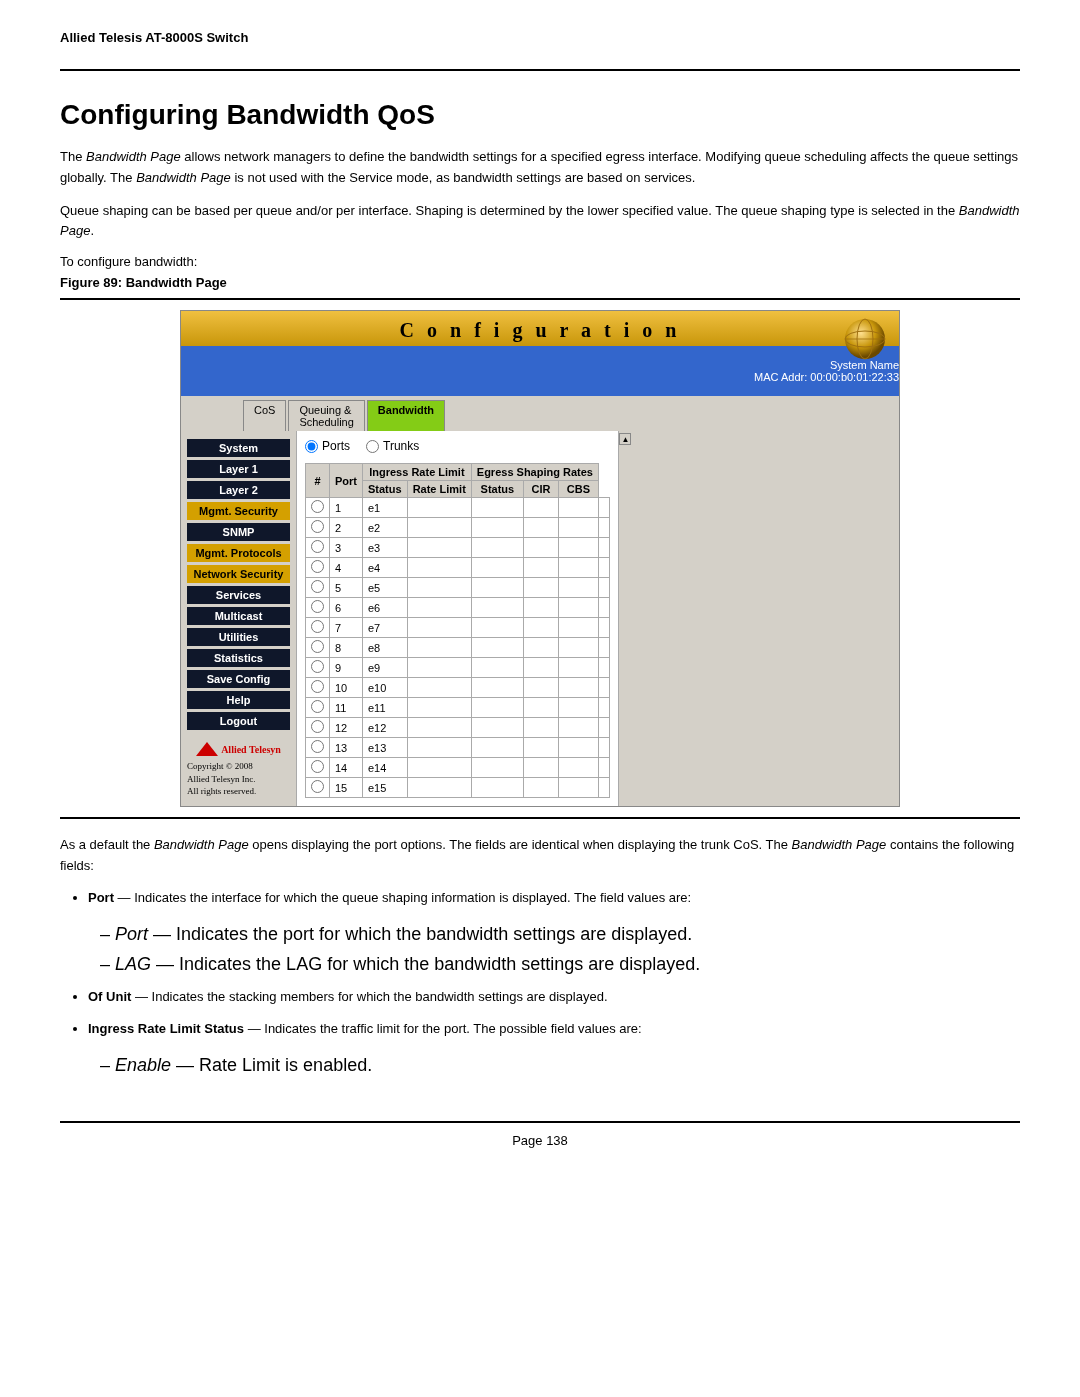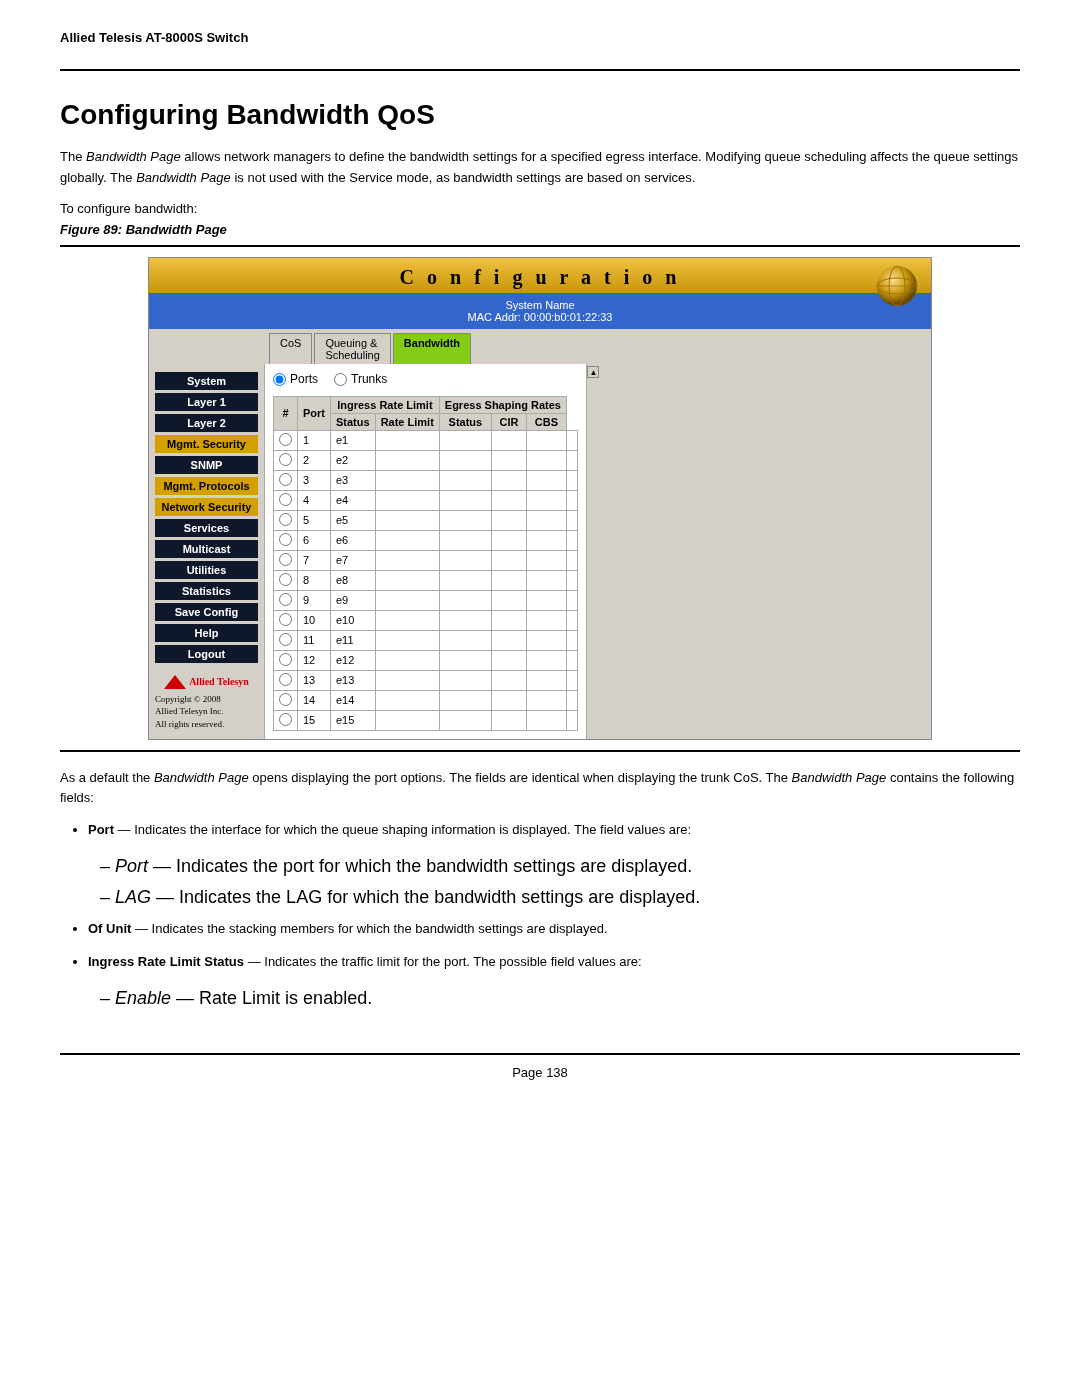--- a/index.html
+++ b/index.html
@@ -51,39 +51,38 @@
       margin-bottom: 16px;
     }
     .steps li {
       font-size: 13px;
       line-height: 1.6;
     }
     .figure-caption {
       font-weight: bold;
       font-size: 13px;
       margin-bottom: 8px;
-      font-style: italic;
     }
     .figure-divider {
       border: none;
       border-top: 2px solid #000;
       margin-bottom: 10px;
     }
     .figure-divider-bottom {
       border: none;
       border-top: 2px solid #000;
       margin-top: 10px;
       margin-bottom: 16px;
     }
 
     
     .browser-sim {
       border: 1px solid #888;
       background: #d4d0c8;
-      width: 784px;
+      width: 720px;
       margin: 0 auto;
     }
     .config-header {
       background: linear-gradient(to bottom, #f0c040, #c8960a);
       text-align: center;
       padding: 8px 0 4px 0;
       position: relative;
     }
     .config-header-title {
       font-size: 20px;
@@ -95,27 +94,27 @@
     .config-logo {
       position: absolute;
       right: 12px;
       top: 6px;
       width: 44px;
       height: 44px;
     }
     .system-info-bar {
       background: #3366cc;
       color: #fff;
-      text-align: center;
+      text-align: right;
       font-size: 11px;
-      padding: 6px 0;
+      padding: 13px 0;
     }
     .nav-tabs-row {
       background: #d4d0c8;
-      padding: 4px 0 0 120px;
+      padding: 4px 0 0 62px;
       display: flex;
       gap: 2px;
     }
     .nav-tab {
       background: #d4d0c8;
       border: 1px solid #888;
       border-bottom: none;
       padding: 3px 10px;
       font-size: 11px;
       cursor: pointer;
@@ -292,20 +291,23 @@
   <div class="header-section">
     <div class="header-title">Allied Telesis AT-8000S Switch</div>
   </div>
 
   <h1 class="chapter-title">Configuring Bandwidth QoS</h1>
 
   <p class="intro-text">
     The<em> <span>Bandwidth Page</span></em> allows network managers to define the bandwidth settings for a specified egress interface. Modifying queue scheduling affects the queue settings globally. The <em><span>Bandwidth Page</span></em> is not used with the Service mode, as bandwidth settings are based on services.
   </p>
 
+  <p class="intro-text">
+    Queue shaping can be based per queue and/or per interface. Shaping is determined by the lower specified value. The queue shaping type is selected in the <em><span>Bandwidth Page</span></em>.
+  </p>
 
   <p class="step-intro">To configure bandwidth:</p>
 
   <div class="figure-caption">Figure 89:  Bandwidth Page</div>
   <hr class="figure-divider">
 
   <div class="browser-sim">
 
     <div class="config-header">
       <div class="config-header-title">C o n f i g u r a t i o n</div>

